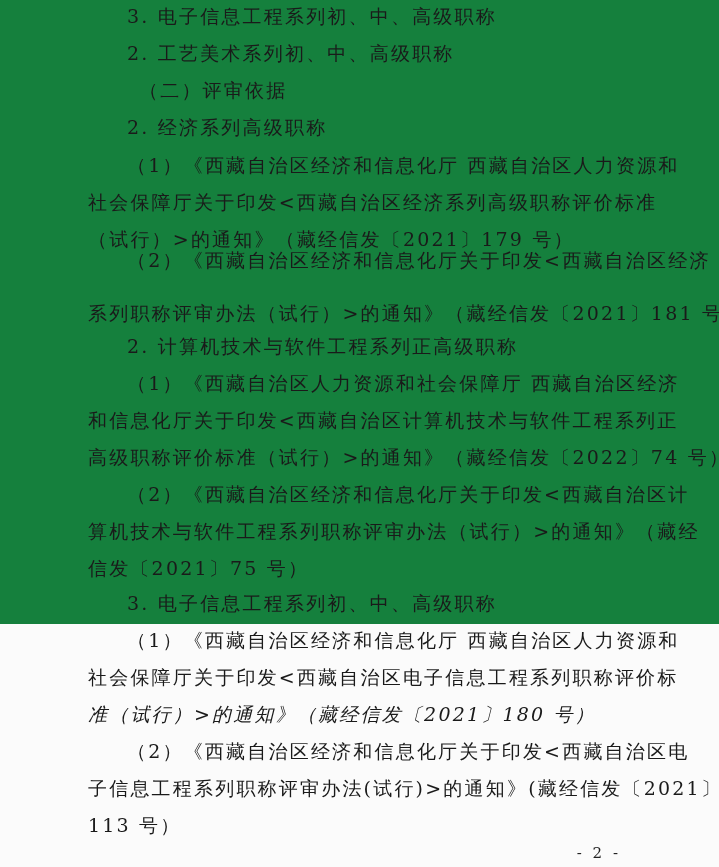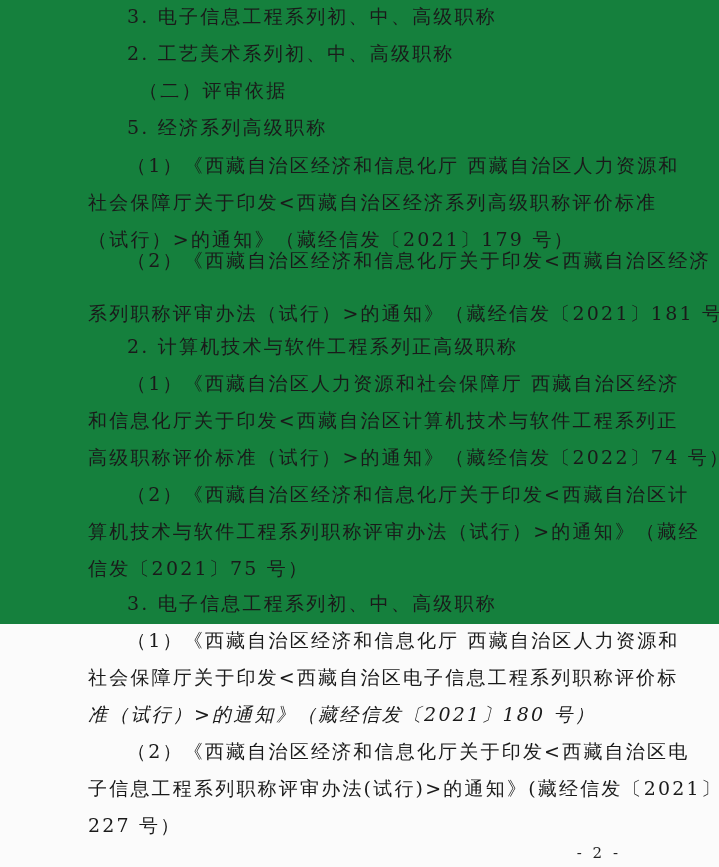--- a/index.html
+++ b/index.html
@@ -40,35 +40,35 @@
     }
   </style>
 </head>
 <body>
 
 <div class="page">
   <div id="lines">
       <div class="line" style="left: 127px; top: 4px;">3. 电子信息工程系列初、中、高级职称</div>
       <div class="line" style="left: 127px; top: 41px;">2. 工艺美术系列初、中、高级职称</div>
       <div class="line" style="left: 127px; top: 78px; margin-left: 12px;">（二）评审依据</div>
-      <div class="line" style="left: 127px; top: 115px;">5. 经济系列高级职称</div>
+      <div class="line" style="left: 127px; top: 115px;">2. 经济系列高级职称</div>
       <div class="line" style="left: 127px; top: 153px;">（1）《西藏自治区经济和信息化厅  西藏自治区人力资源和</div>
       <div class="line" style="left: 88px; top: 190px;">社会保障厅关于印发&lt;西藏自治区经济系列高级职称评价标准</div>
       <div class="line" style="left: 88px; top: 227px;">（试行）&gt;的通知》（藏经信发〔2021〕179 号）</div>
       <div class="line" style="left: 127px; top: 248px;">（2）《西藏自治区经济和信息化厅关于印发&lt;西藏自治区经济</div>
       <div class="line" style="left: 88px; top: 301px;">系列职称评审办法（试行）&gt;的通知》（藏经信发〔2021〕181 号）</div>
       <div class="line" style="left: 127px; top: 334px;">2. 计算机技术与软件工程系列正高级职称</div>
       <div class="line" style="left: 127px; top: 371px; text-align: center;">（1）《西藏自治区人力资源和社会保障厅  西藏自治区经济</div>
       <div class="line" style="left: 88px; top: 408px;">和信息化厅关于印发&lt;西藏自治区计算机技术与软件工程系列正</div>
       <div class="line" style="left: 88px; top: 445px;">高级职称评价标准（试行）&gt;的通知》（藏经信发〔2022〕74 号）</div>
       <div class="line" style="left: 127px; top: 482px; text-align: right;">（2）《西藏自治区经济和信息化厅关于印发&lt;西藏自治区计</div>
       <div class="line" style="left: 88px; top: 519px;">算机技术与软件工程系列职称评审办法（试行）&gt;的通知》（藏经</div>
       <div class="line" style="left: 88px; top: 556px;">信发〔2021〕75 号）</div>
       <div class="line" style="left: 127px; top: 591px;">3. 电子信息工程系列初、中、高级职称</div>
       <div class="line" style="left: 127px; top: 628px;">（1）《西藏自治区经济和信息化厅  西藏自治区人力资源和</div>
       <div class="line" style="left: 88px; top: 665px;">社会保障厅关于印发&lt;西藏自治区电子信息工程系列职称评价标</div>
       <div class="line" style="left: 88px; top: 702px; font-style: italic;">准（试行）&gt;的通知》（藏经信发〔2021〕180 号）</div>
       <div class="line" style="left: 127px; top: 739px;">（2）《西藏自治区经济和信息化厅关于印发&lt;西藏自治区电</div>
       <div class="line" style="left: 88px; top: 776px;">子信息工程系列职称评审办法(试行)&gt;的通知》(藏经信发〔2021〕</div>
-      <div class="line" style="left: 88px; top: 813px;">227 号）</div>
+      <div class="line" style="left: 88px; top: 813px;">113 号）</div>
     </div>
   <div class="page-number">- 2 -</div>
 </div>
 
 </body></html>

